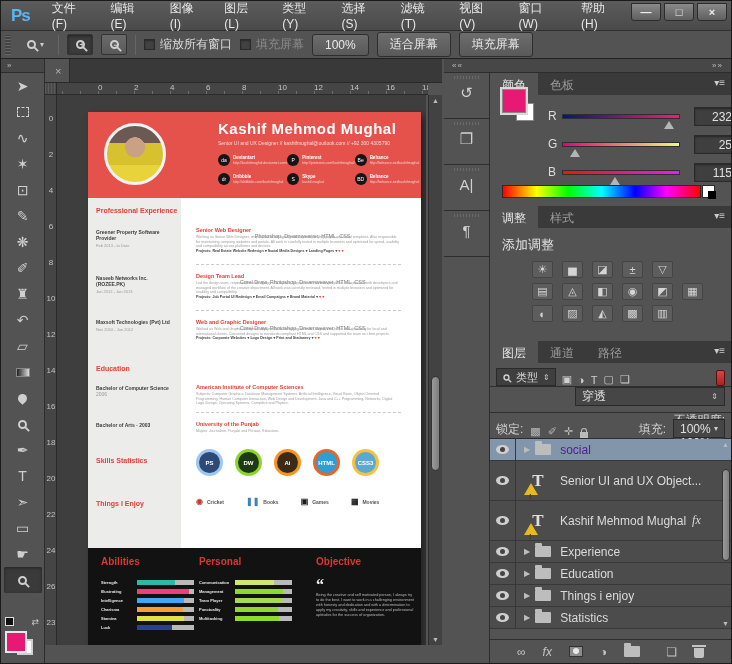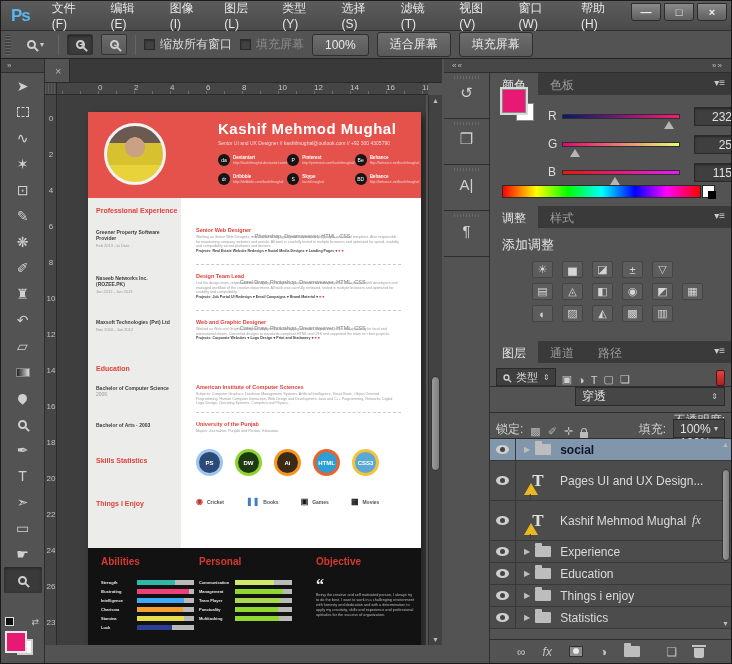--- a/index.html
+++ b/index.html
@@ -204,21 +204,21 @@
   .folder { width:16px; height:11px; background:#bdbdbd; border-radius:1px; position:relative; margin-right:9px; }
   .folder::before { content:""; position:absolute; top:-3px; left:0; width:7px; height:3px; background:#bdbdbd; border-radius:1px 1px 0 0; }
   .tthumb { position:relative; width:24px; height:24px; margin:0 10px 0 10px; font-size:17px; color:#e0e0e0;
             font-family:"Liberation Serif",serif; font-weight:bold; text-align:center; line-height:24px; }
   .warn { position:absolute; left:-2px; bottom:-2px; width:0; height:0; border-left:7px solid transparent;
           border-right:7px solid transparent; border-bottom:12px solid #e8b820; }
   .warn::after { content:"!"; position:absolute; left:-2px; top:2px; font-size:8px; color:#4a3800; font-weight:bold; font-family:"Liberation Sans",sans-serif; }
   .l-name { font-size:12px; color:#dadada; white-space:nowrap; }
   .l-fx { font-style:italic; font-size:12px; color:#dadada; margin-left:6px; font-family:"Liberation Serif",serif; }
   .layer-row.selected { background:#8296ab; }
-  .layer-row.selected .l-name { color:#0f172a;font-weight:bold; }
+  .layer-row.selected .l-name { color:#4c1d95; }
   .listscroll { position:absolute; right:0; top:0; bottom:0; width:10px; }
   .listscroll .arr { position:absolute; right:1px; width:9px; text-align:center; color:#bbb; font-size:7px; }
   .listscroll .thumb { position:absolute; right:1px; top:30px; width:8px; height:92px;
                        background:linear-gradient(90deg,#9a9a9a,#7e7e7e); border-radius:4px; border:1px solid #333; }
   .lbottom { position:absolute; left:0; right:0; bottom:0; height:24px; background:#535353; border-top:1px solid #2e2e2e;
              display:flex; align-items:center; justify-content:center; gap:17px; }
   .lb-ic { color:#c3c3c3; font-size:12px; }
   .maskicon { display:inline-block; width:14px; height:11px; background:#8d8d8d; border:1px solid #333; position:relative; }
   .maskicon::after { content:""; position:absolute; left:3px; top:1px; width:6px; height:6px; border-radius:50%; background:#e8e8e8; }
   .trash { display:inline-block; width:10px; height:10px; background:#c3c3c3; border-radius:0 0 2px 2px; position:relative; margin-top:3px; }
@@ -746,21 +746,21 @@
             </span>
             <span class="l-arrow">▶</span>
             <span class="folder"></span>
             <span class="l-name">social</span>
           </div>
           <div class="layer-row" style="height: 40px;">
             <span class="eye-cell">
               <span class="eye"></span>
             </span>
             <span class="tthumb">T<span class="warn"></span></span>
-            <span class="l-name">Pages UI and UX Design...</span>
+            <span class="l-name">Senior UI and UX Object...</span>
           </div>
           <div class="layer-row" style="height: 40px;">
             <span class="eye-cell">
               <span class="eye"></span>
             </span>
             <span class="tthumb">T<span class="warn"></span></span>
             <span class="l-name">Kashif Mehmod Mughal</span>
             <span class="l-fx">fx</span>
           </div>
           <div class="layer-row" style="height: 22px;">

